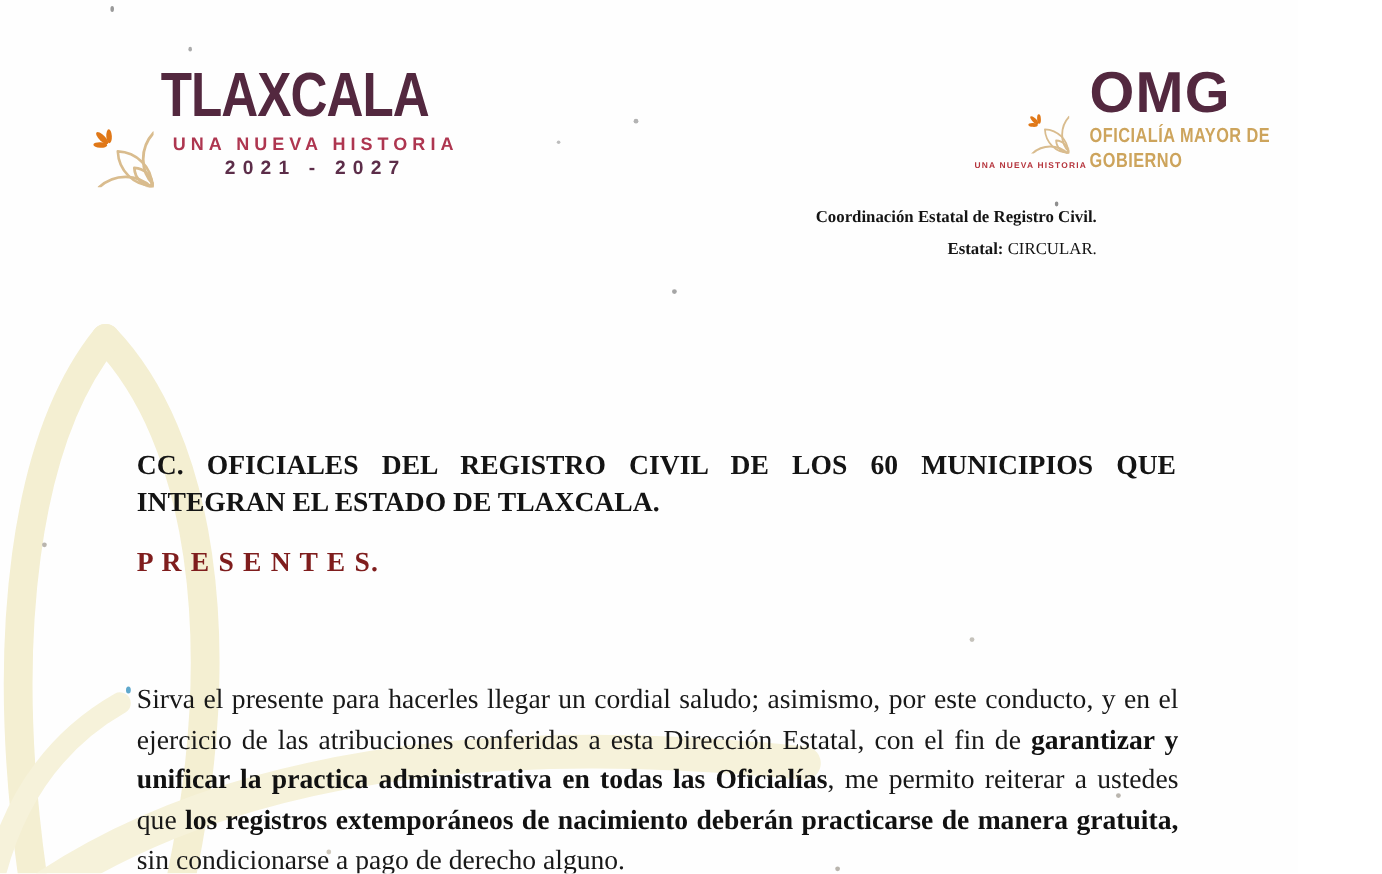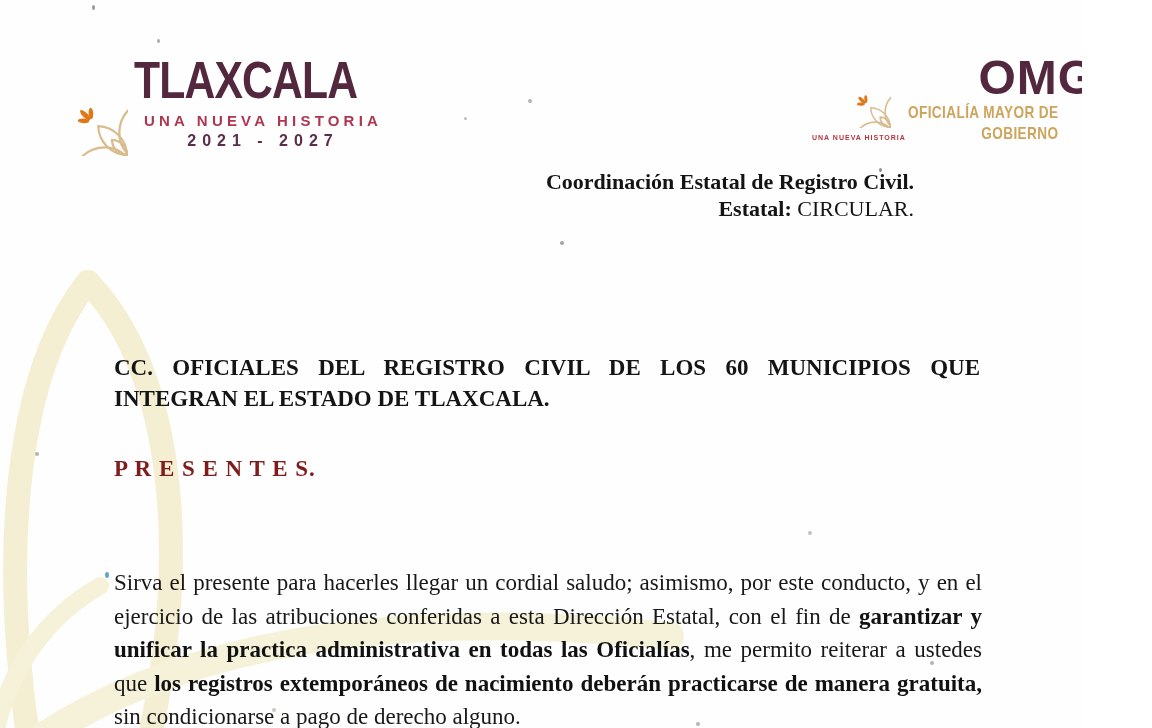--- a/index.html
+++ b/index.html
@@ -21,33 +21,33 @@
   .tlx-sub   { margin-top:6px; font-size:15px; font-weight:bold; letter-spacing:4.2px;
                color:#ae3650; white-space:nowrap; text-align:center; }
   .tlx-years { margin-top:3px; font-size:16px; font-weight:bold; letter-spacing:6px;
                color:#5c2d49; text-align:center; }
   .logo-right { position:absolute; left:812px; top:52px; display:flex; gap:14px; z-index:2;
                 font-family:"Liberation Sans","DejaVu Sans",sans-serif; }
   .omg-flower-col { width:82px; text-align:center; }
   .omg-flower-col .flower { width:76px; height:76px; }
   .omg-tagline { margin-top:2px; font-size:7px; font-weight:bold; letter-spacing:1px;
                  color:#b5343c; white-space:nowrap; }
-  .omg-text { padding-top:2px;text-align:right; }
+  .omg-text { padding-top:2px; }
   .omg-title { font-size:48px; font-weight:bold; letter-spacing:1px; line-height:1;
                color:#53283f; }
   .omg-line  { font-size:17px; font-weight:bold; letter-spacing:0.5px; color:#cda45c;
                white-space:nowrap; transform:scaleX(0.8); transform-origin:left top; line-height:21px; }
   
   .dateline { position:absolute; top:168px; right:168px; text-align:right;
-              font-size:22px; font-weight:bold; line-height:27px; color:#141414; z-index:2; }
+              font-size:14px; font-weight:bold; line-height:27px; color:#141414; z-index:2; }
   .dateline .normal { font-weight:normal; }
   
   .addressee { position:absolute; left:114px; top:352px; width:866px;
                font-size:23px; font-weight:bold; line-height:31px; color:#141414; z-index:2; }
-  .addressee .just { text-align:justify; text-align-last:justify; }
+  .addressee .just { text-align:justify; text-align-last:justify;margin-top:20px; }
   .salutation { position:absolute; left:114px; top:456px; font-size:23px; font-weight:bold;
                 letter-spacing:1px; color:#7f1d1d; z-index:2; }
   
   .bodytext { position:absolute; left:114px; top:543px; width:868px;
               font-size:23px; line-height:33.5px; text-align:justify; color:#181818; z-index:2; }
   .bodytext b { color:#111; }
   
   .speck { position:absolute; border-radius:50%; z-index:3; }
 </style>
 </head>

